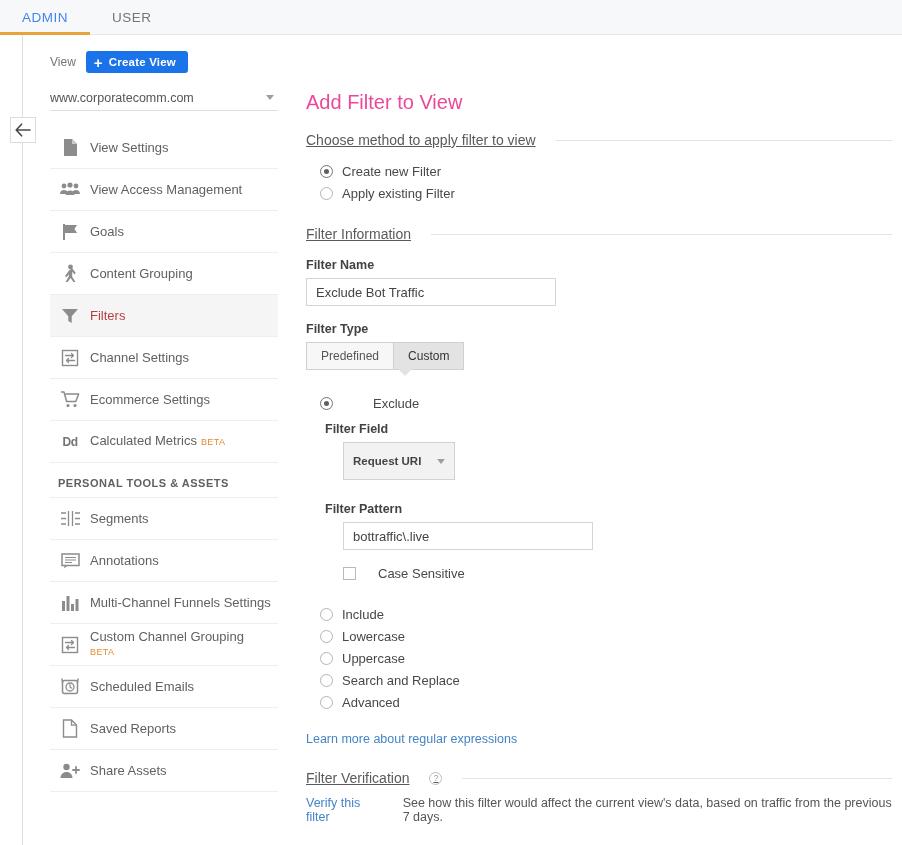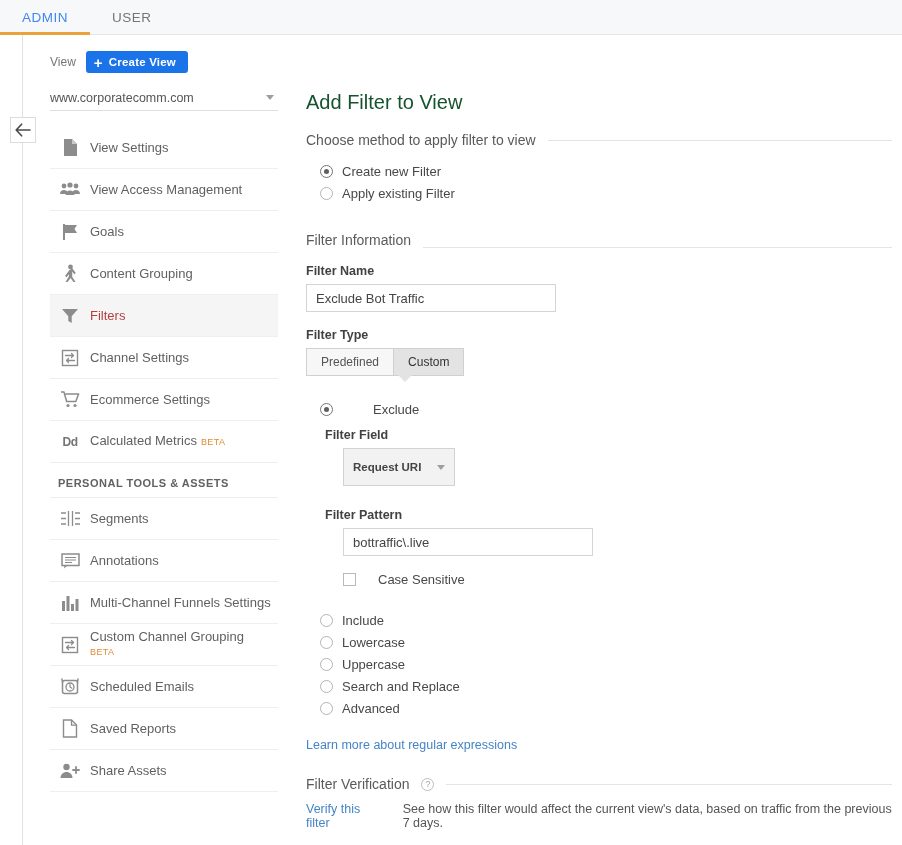--- a/index.html
+++ b/index.html
@@ -111,25 +111,25 @@
   .beta.block { display:block; margin-left:0; margin-top:1px; }
   .nav-section {
     font-size:11px; font-weight:bold; color:#616161;
     letter-spacing:.5px; padding: 14px 0 8px 8px;
     border-bottom: 1px solid #eeeeee;
   }
   .dd-glyph { font-size:12px; font-weight:bold; color:#757575; letter-spacing:-.5px; }
 
   
   .main { flex:1 1 auto; padding: 56px 10px 0 28px; }
-  .page-title { font-size:20px; color:#14532d; font-weight:normal; margin:0 0 18px 0; }
+  .page-title { font-size:20px; color:#ec4899; font-weight:normal; margin:0 0 18px 0; }
 
   .sec-head {
-    display:flex; align-items:center; gap:12px;
-    font-size:14px; color:#5a5a5a; margin: 0 0 10px 0;
+    display:flex; align-items:center; gap:20px;
+    font-size:14px; color:#5a5a5a; margin: 0 0 10px 0; text-decoration: underline;
   }
   .sec-head .rule { flex:1 1 auto; height:1px; background:#e4e4e4; }
   .help-ico {
     width:13px;height:13px;border-radius:50%;border:1px solid #bdbdbd;
     color:#9e9e9e;font-size:9px;line-height:11px;text-align:center;
     flex:0 0 auto; cursor:pointer;
   }
 
   .radio-row { display:flex; align-items:center; gap:9px; height:22px; cursor:pointer; }
   .radio {
@@ -402,21 +402,21 @@
       <div class="radio-row">
         <span class="radio checked"></span>
         <span class="radio-lbl">Create new Filter</span>
       </div>
       <div class="radio-row">
         <span class="radio"></span>
         <span class="radio-lbl">Apply existing Filter</span>
       </div>
     </div>
 
-    <div class="sec-head" style="margin-top:28px;align-items:flex-end;">
+    <div class="sec-head" style="margin-top:22px;">
       <span>Filter Information</span>
       <span class="rule"></span>
     </div>
 
     <div class="field-label">Filter Name</div>
     <input class="txtinput name" type="text" value="Exclude Bot Traffic" style="">
 
     <div class="field-label">Filter Type</div>
     <div class="typetabs">
       <div class="ttab">

